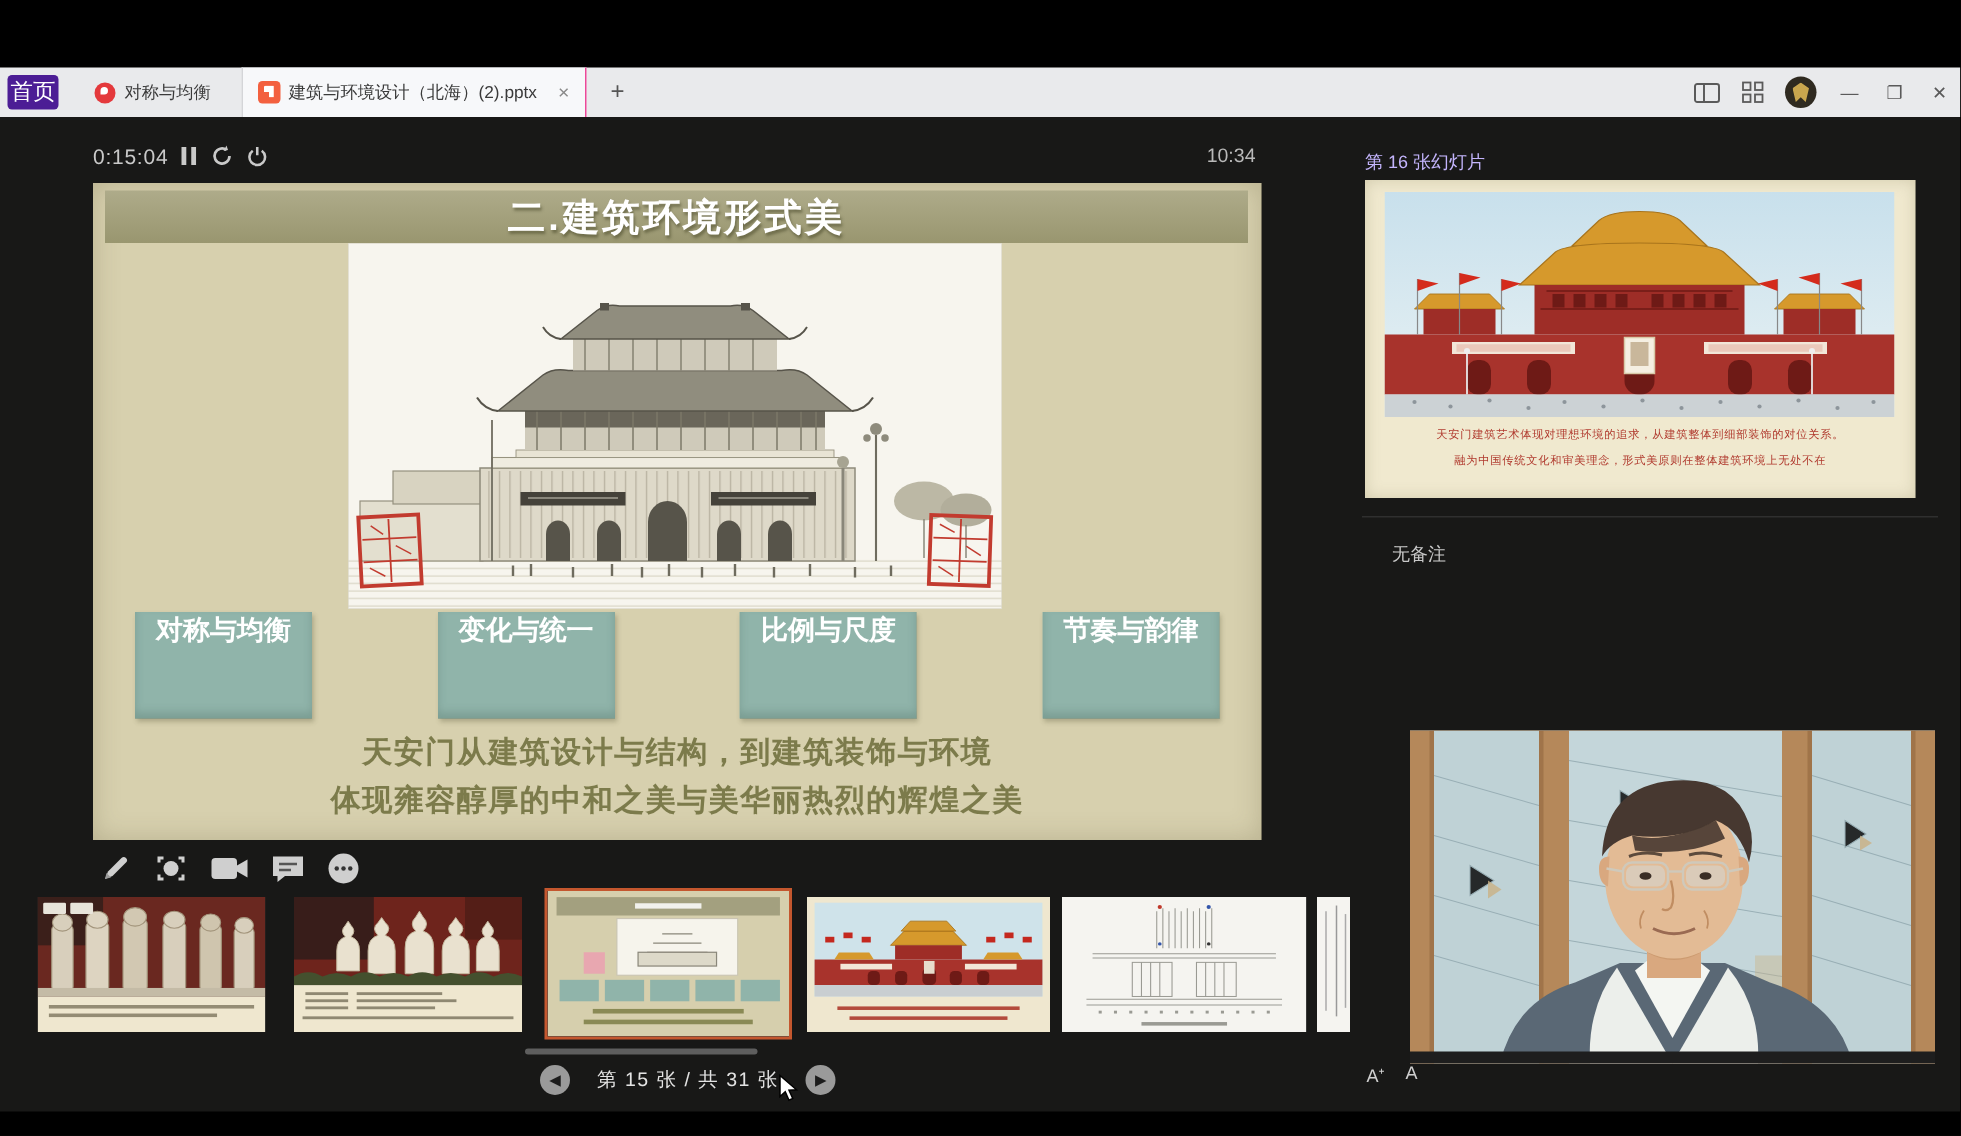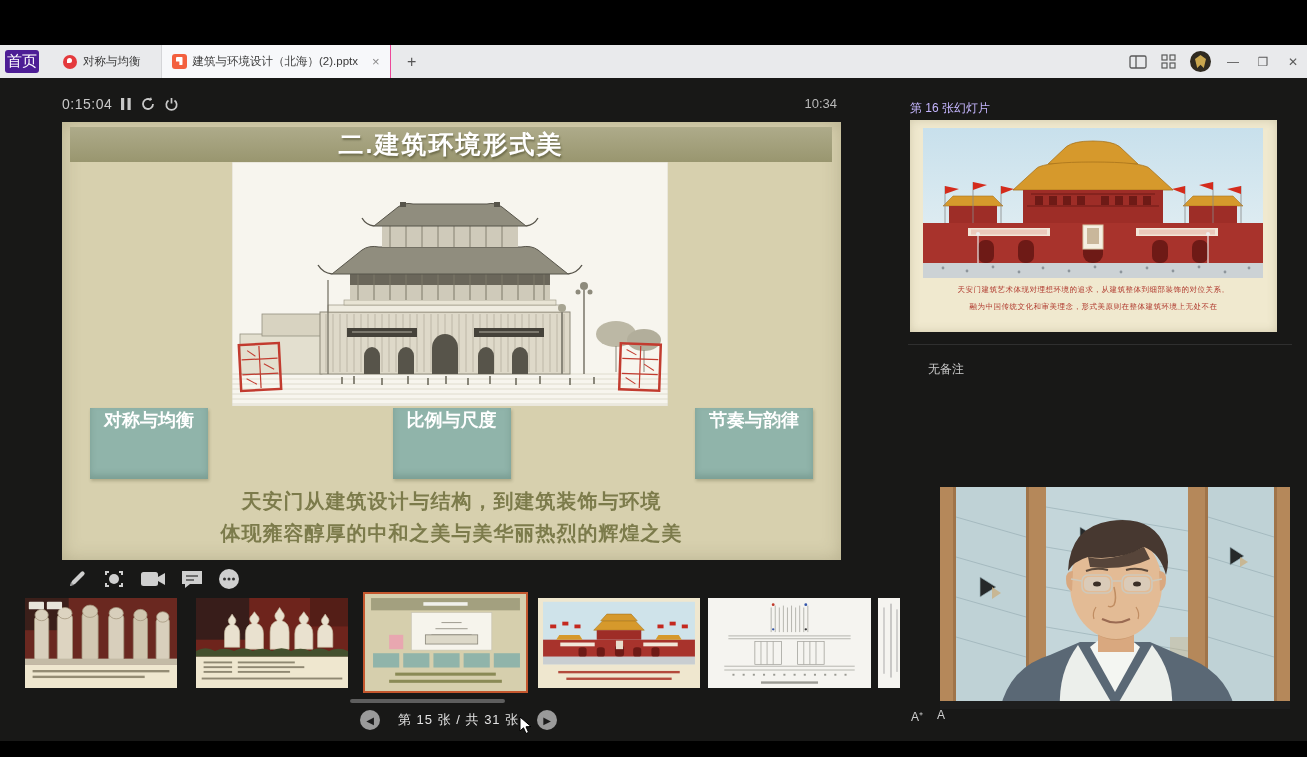--- a/index.html
+++ b/index.html
@@ -241,20 +241,23 @@
             <line x1="390" y1="212" x2="426" y2="212" stroke-width="1.2"></line>
             <line x1="394" y1="188" x2="404" y2="193" stroke-width="1"></line>
             <line x1="412" y1="202" x2="422" y2="208" stroke-width="1"></line>
             <line x1="394" y1="216" x2="404" y2="222" stroke-width="1"></line>
           </g>
       </svg>
 
       <div class="btn-row">
         <div class="slide-btn">
             <span>对称与均衡</span>
+          </div>
+        <div class="slide-btn">
+            <span>变化与统一</span>
           </div>
         <div class="slide-btn">
             <span>比例与尺度</span>
           </div>
         <div class="slide-btn">
             <span>节奏与韵律</span>
           </div>
       </div>
       <div class="slide-cap" style="top:366px;">天安门从建筑设计与结构，到建筑装饰与环境</div>
       <div class="slide-cap" style="top:398px;">体现雍容醇厚的中和之美与美华丽热烈的辉煌之美</div>

